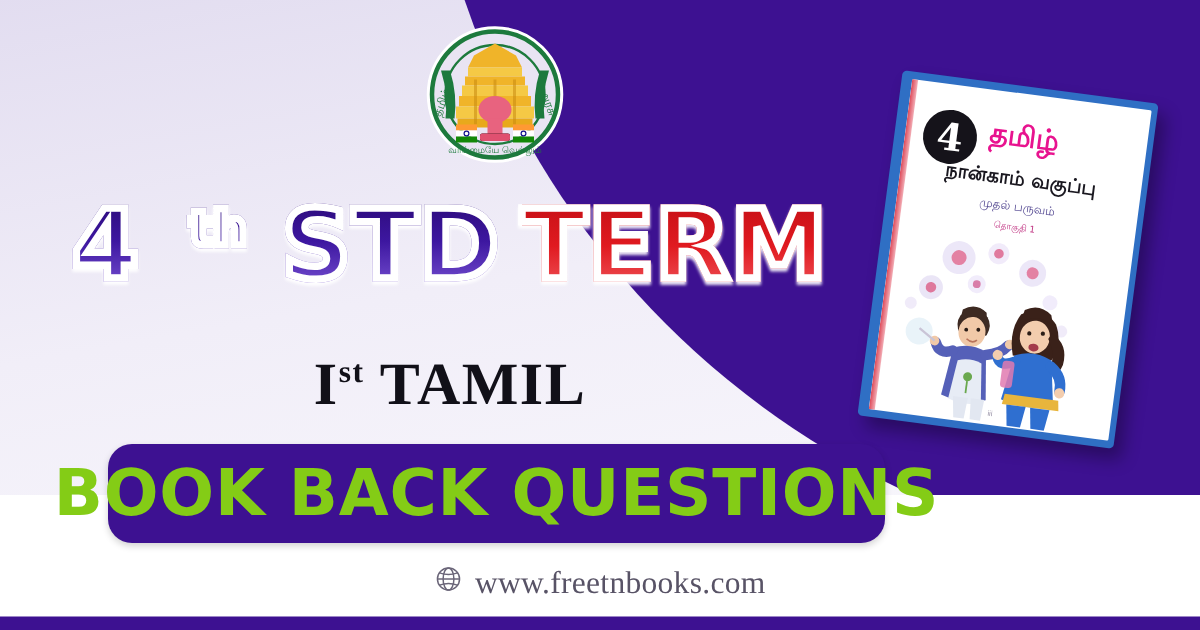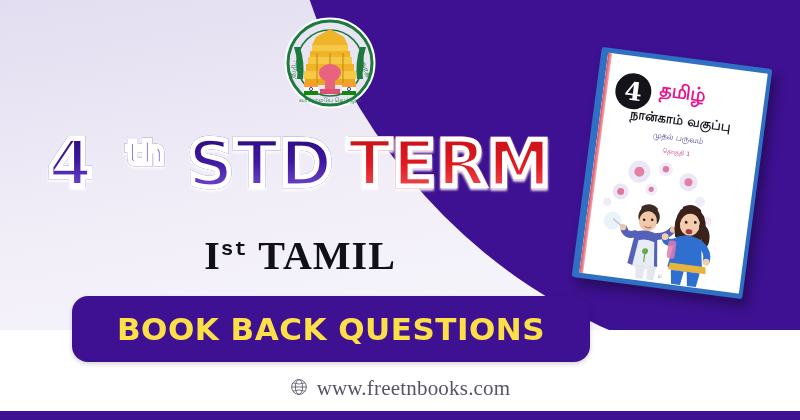--- a/index.html
+++ b/index.html
@@ -110,39 +110,39 @@
     left: 0; top: 232px;
     width: 600px;
     text-align: center;
     font-family: "Liberation Serif", "DejaVu Serif", serif;
     font-weight: 700;
     font-size: 40px;
     color: #111018;
     letter-spacing: 1px;
     white-space: nowrap;
   }
-  .term .sup-s { font-size: 21px; vertical-align: super; font-family: Liberation Mono, monospace; }
+  .term .sup-s { font-size: 21px; vertical-align: super; }
 
   
   .cta {
     position: absolute;
     left: 72px; top: 296px;
     width: 518px; height: 66px;
     background: #3d1191;
     border-radius: 16px;
     display: flex;
     align-items: center;
     justify-content: center;
     box-shadow: 0 2px 5px rgba(0,0,0,.18);
   }
   .cta-label {
     font-family: "DejaVu Sans", sans-serif;
     font-weight: 700;
-    font-size: 31px;
-    color: #fde047;
+    font-size: 43px;
+    color: #84cc16;
     letter-spacing: .5px;
     white-space: nowrap;
   }
 
   
   .footer {
     position: absolute;
     left: 0; top: 376px;
     width: 800px;
     display: flex;

